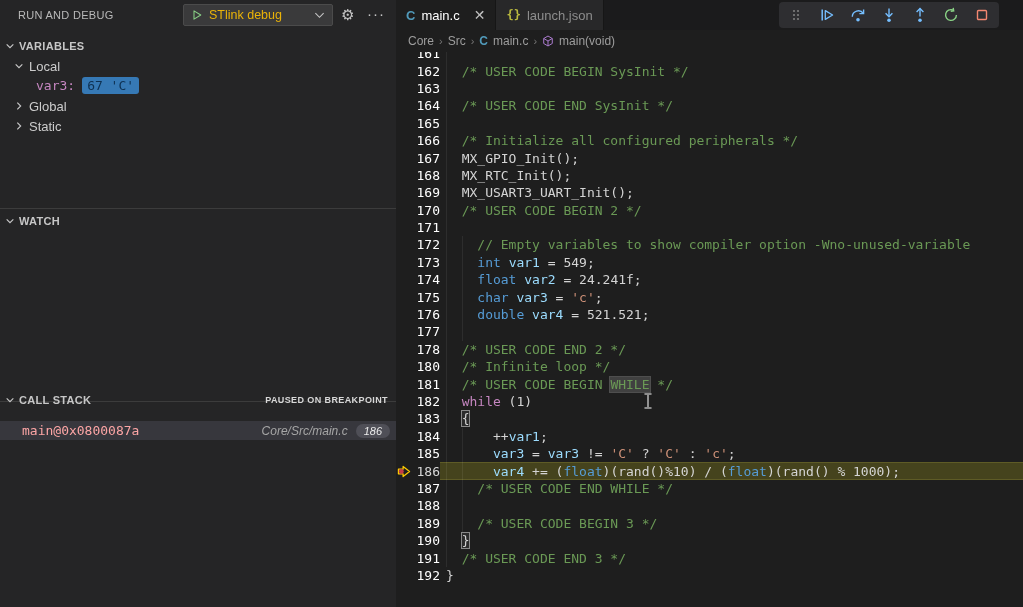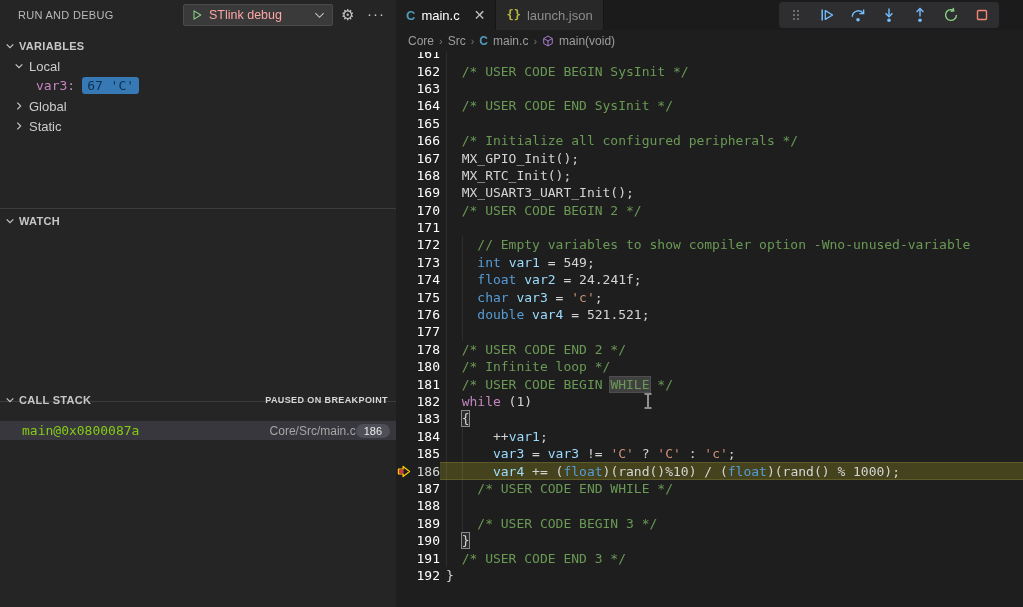--- a/index.html
+++ b/index.html
@@ -4,39 +4,39 @@
 <style>
   html,body{margin:0;padding:0;background:#111;}
   .app{position:relative;width:1023px;height:607px;background:#1e1e1e;overflow:hidden;
        font-family:"Liberation Sans",sans-serif;-webkit-font-smoothing:antialiased;}
 
   
   .sidebar{position:absolute;left:0;top:0;width:396px;height:100%;background:#252526;}
   .side-title{position:absolute;left:18px;top:9px;font-size:11px;color:#b9b9b9;letter-spacing:.3px;}
   .cfg{position:absolute;left:183px;top:4px;width:150px;height:22px;background:#3a3a3b;
        border:1px solid #4b4b4b;border-radius:2px;display:flex;align-items:center;box-sizing:border-box;cursor:pointer;}
-  .cfg-label{flex:1;font-size:12.5px;color:#fca5a5;margin-left:6px;white-space:nowrap;overflow:hidden;}
+  .cfg-label{flex:1;font-size:12.5px;color:#eab308;margin-left:6px;white-space:nowrap;overflow:hidden;}
   .iconbtn{position:absolute;top:4px;color:#c5c5c5;cursor:pointer;}
   .gear{left:341px;font-size:15px;line-height:22px;}
   .dots3{left:367px;font-size:15px;line-height:20px;letter-spacing:1px;}
 
   .sect-head{position:absolute;left:0;width:100%;height:19px;display:flex;align-items:center;
              font-size:11px;font-weight:bold;color:#c7c7c7;letter-spacing:.3px;}
   .sect-head .chev{margin:0 4px 0 5px;}
   .tree-row{position:absolute;display:flex;align-items:center;height:18px;font-size:13px;color:#cccccc;width:100%;}
   .sep{position:absolute;left:0;right:0;height:1px;background:#3c3c3c;}
 
   .varval{display:inline-block;background:#3679b5;border-radius:3px;padding:0 5px;margin-left:7px;
           color:#0e3152;font-family:"DejaVu Sans Mono",monospace;font-size:13px;line-height:17px;}
   .varname{color:#c586c0;font-family:"DejaVu Sans Mono",monospace;font-size:13px;}
 
   .cs-status{margin-left:auto;margin-right:8px;font-size:9px;font-weight:bold;color:#d8d8d8;letter-spacing:.4px;}
   .frame-row{position:absolute;left:0;width:100%;height:19px;background:#37373d;display:flex;align-items:center;cursor:pointer;}
-  .frame-name{margin-left:22px;font-family:"DejaVu Sans Mono",monospace;font-size:13px;color:#84cc16;}
-  .frame-right{margin-left:auto;display:flex;align-items:center;margin-right:6px;}
+  .frame-name{margin-left:22px;font-family:"DejaVu Sans Mono",monospace;font-size:13px;color:#fca5a5;}
+  .frame-right{margin-left:auto;display:flex;align-items:center;gap:8px;margin-right:6px;font-style:italic;}
   .frame-file{font-size:12px;color:#a6a6a6;}
   .frame-line{background:#4f4f57;border-radius:9px;padding:1px 8px;font-size:11px;color:#ececec;}
 
   
   .editor{position:absolute;left:396px;top:0;right:0;bottom:0;background:#1e1e1e;}
   .tabbar{position:absolute;top:0;left:0;right:0;height:30px;background:#1b1b1c;display:flex;}
   .tab{display:flex;align-items:center;gap:6px;padding:0 10px;height:100%;font-size:13px;cursor:pointer;
        border-right:1px solid #161616;box-sizing:border-box;}
   .tab.active{background:#1e1e1e;color:#ffffff;}
   .tab.inactive{background:#282829;color:#8d8d8d;}

